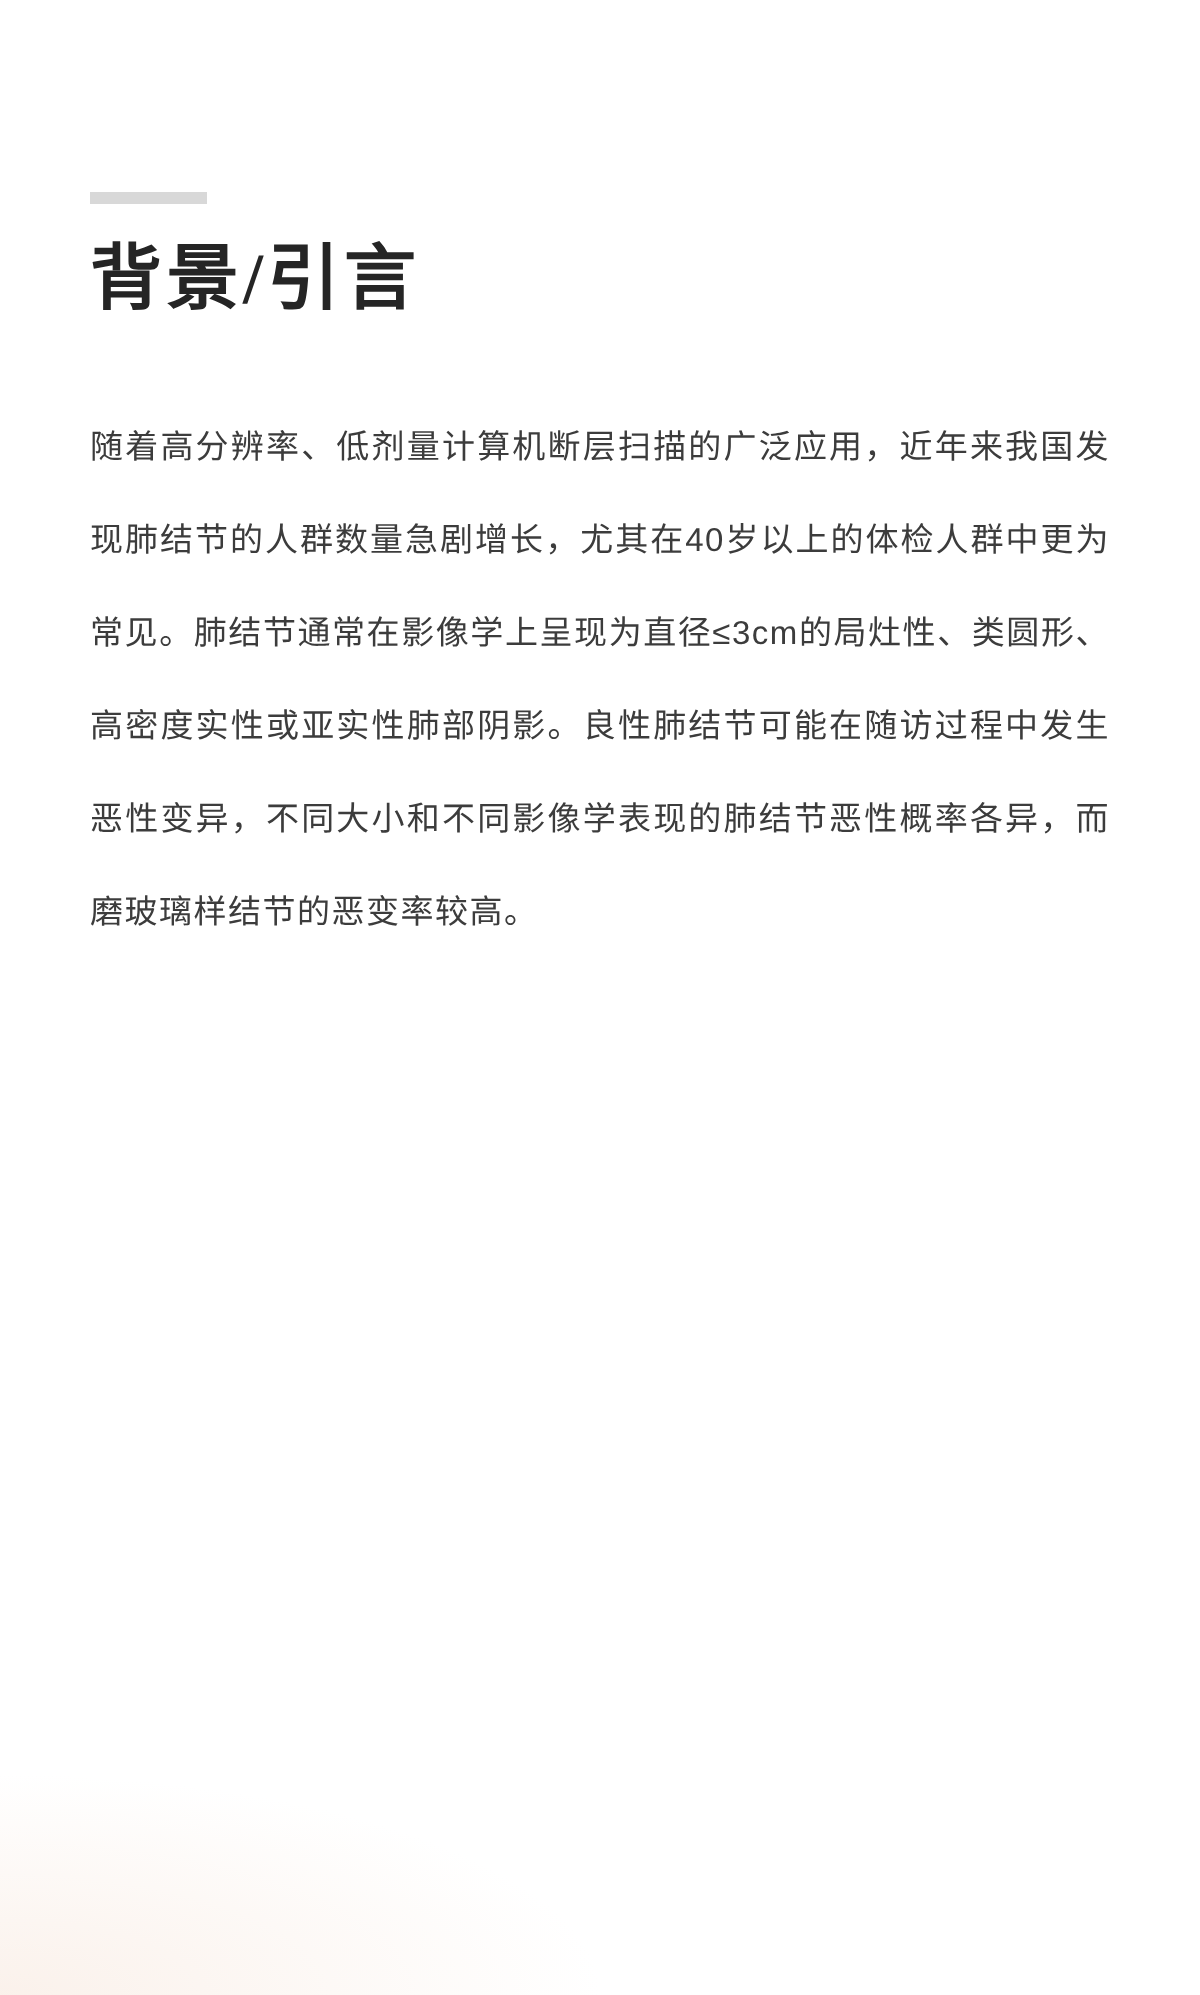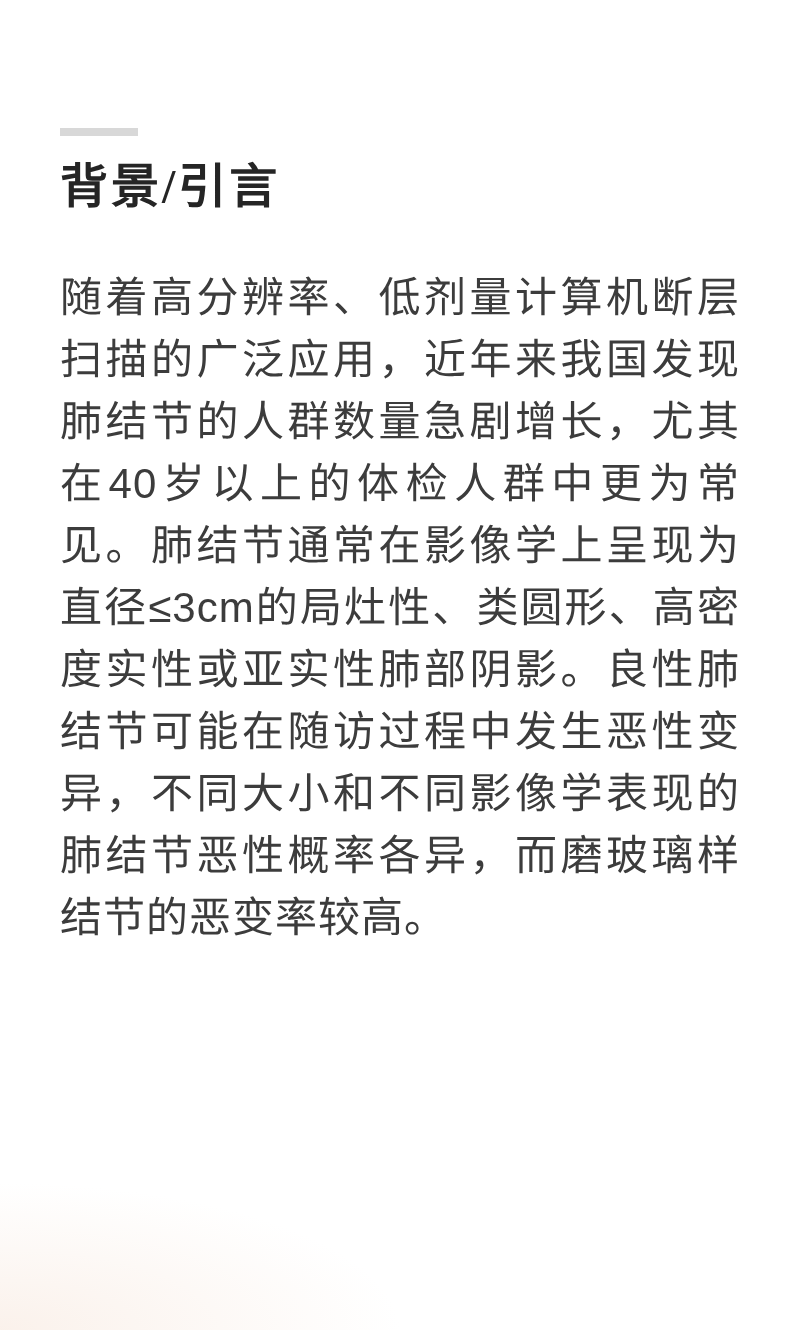--- a/index.html
+++ b/index.html
@@ -31,21 +31,21 @@
     font-family: "Liberation Serif", "DejaVu Serif", serif;
     font-weight: bold;
     font-size: 48px;
     line-height: 1;
     letter-spacing: 3px;
     color: #252525;
   }
   .body-text p {
     margin: 0;
     font-family: "Liberation Sans", "DejaVu Sans", sans-serif;
-    font-size: 42px;
+    font-size: 22px;
     line-height: 62px;
     letter-spacing: 1px;
     color: #3c3c3c;
     text-align: justify;
     text-justify: inter-ideograph;
   }
   .para-1 {
     margin-top: 56px !important;
   }
   .para-2 {

